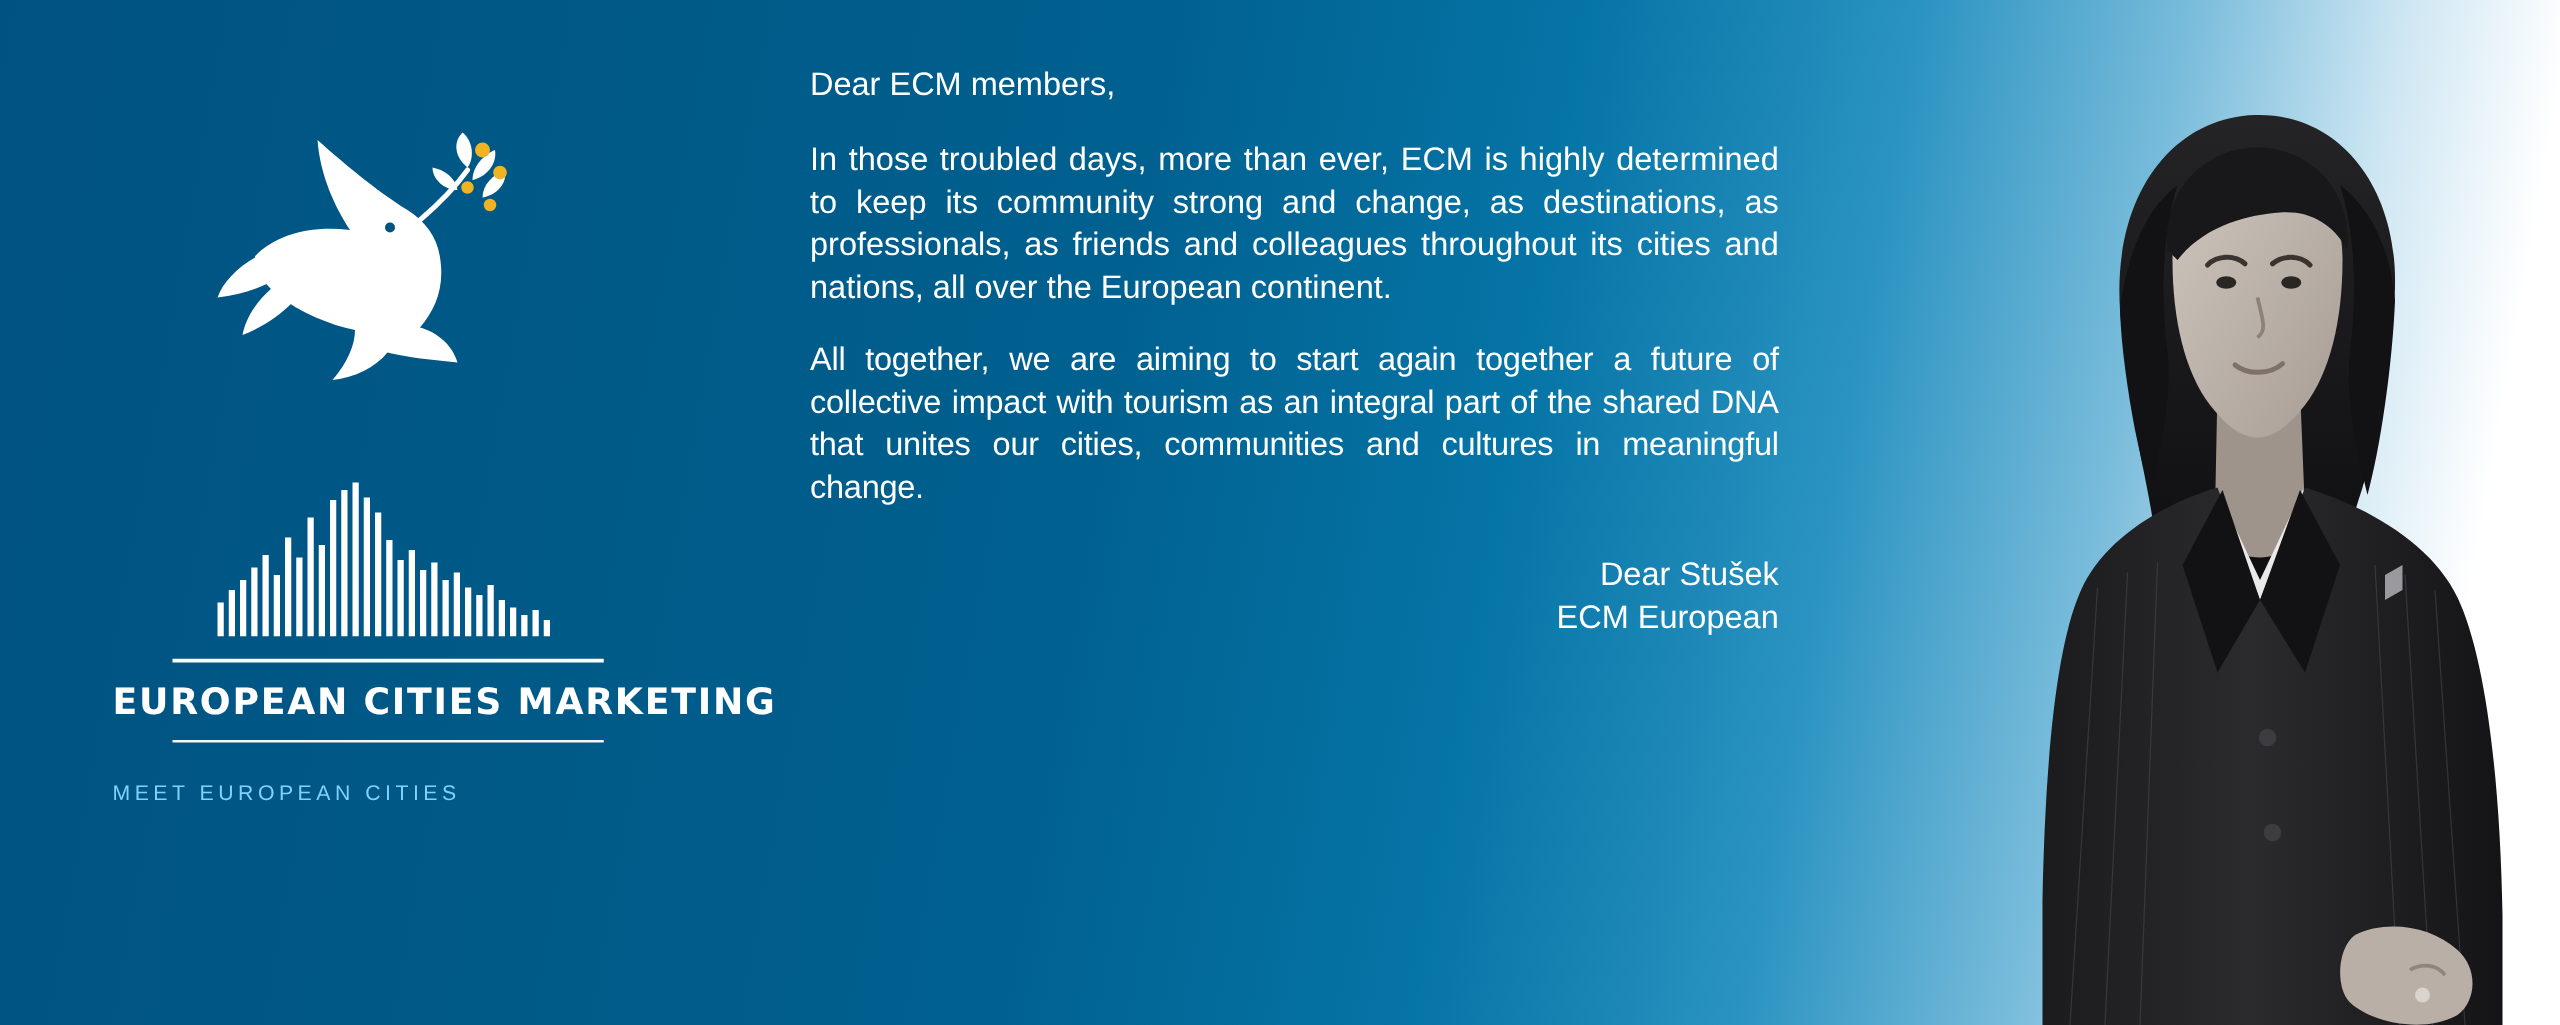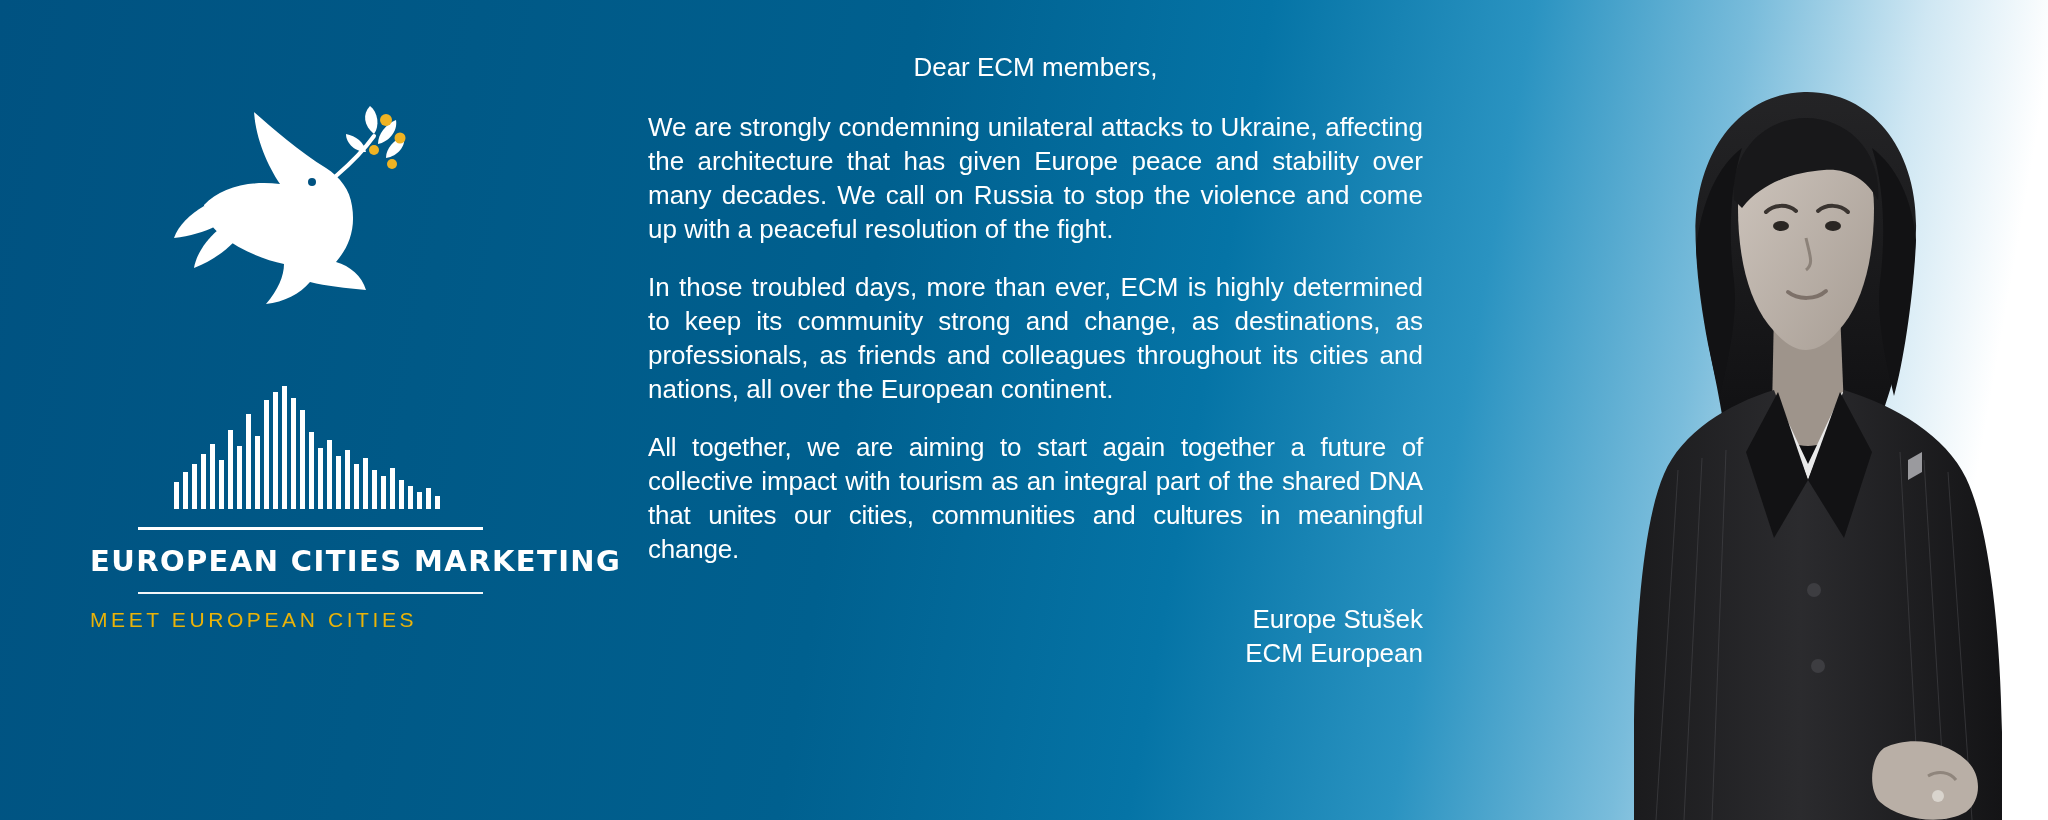--- a/index.html
+++ b/index.html
@@ -81,44 +81,44 @@
   }
   .logo-rule2 {
     width: 345px;
     height: 2px;
     background: #ffffff;
     margin: 14px auto 0;
     opacity: .95;
   }
   .logo-tag {
     font-family: "Liberation Sans", sans-serif;
-    font-size: 21px;
+    font-size: 17px;
     letter-spacing: 3.6px;
-    margin-top: 14px;
-    color: #eab308;
+    margin-top: 31px;
+    color: #7dd3fc;
   }
 
   
   .letter {
     position: absolute;
     left: 648px;
     top: 50px;
     width: 775px;
     color: #ffffff;
     font-family: "Liberation Sans", sans-serif;
     font-size: 26px;
     line-height: 34px;
   }
   .letter p {
     margin: 0 0 24px 0;
     text-align: justify;
     text-justify: inter-word;
   }
   .letter p.salutation {
-    text-align: center;
+    text-align: left;
     margin-bottom: 26px;
   }
   .letter p.tight {
     letter-spacing: -0.2px;
   }
   .signature {
     margin-top: 36px;
     text-align: right;
     line-height: 34px;
   }
@@ -210,26 +210,25 @@
     </div>
 
     <div class="logo-rule"></div>
     <div class="logo-name">EUROPEAN CITIES MARKETING</div>
     <div class="logo-rule2"></div>
     <div class="logo-tag">MEET EUROPEAN CITIES</div>
   </div>
 
   <div class="letter">
     <p class="salutation">Dear ECM members,</p>
-    <p>We are strongly condemning unilateral attacks to Ukraine, affecting the architecture that has given Europe peace and stability over many decades. We call on Russia to stop the violence and come up with a peaceful resolution of the fight.</p>
     <p>In those troubled days, more than ever, ECM is highly determined to keep its community strong and change, as destinations, as professionals, as friends and colleagues throughout its cities and nations, all over the European continent.</p>
     <p class="tight">All together, we are aiming to start again together a future of collective impact with tourism as an integral part of the shared DNA that unites our cities, communities and cultures in meaningful change.</p>
 
     <div class="signature">
-      <div>Europe Stušek</div>
+      <div>Dear Stušek</div>
       <div>ECM European</div>
     </div>
   </div>
 
   <div class="portrait">
     <svg viewBox="0 0 470 760" xmlns="http://www.w3.org/2000/svg">
       <defs>
         <linearGradient id="suitG" x1="0" y1="0" x2="1" y2="0">
           <stop offset="0%" stop-color="#1b1b1d"></stop>
           <stop offset="45%" stop-color="#2b2b2e"></stop>

